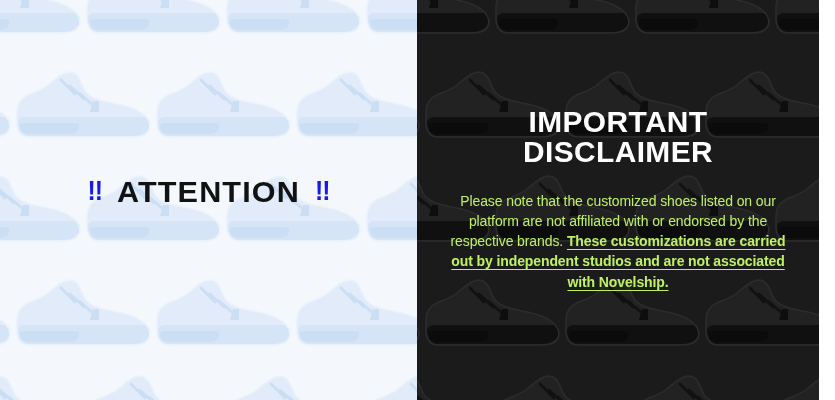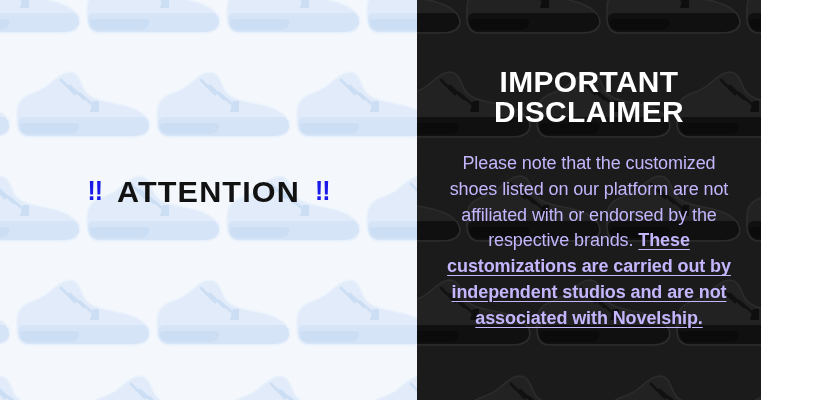--- a/index.html
+++ b/index.html
@@ -27,21 +27,21 @@
   .panel {
     position: relative;
     height: 400px;
     overflow: hidden;
     display: flex;
     align-items: center;
     justify-content: center;
   }
 
   .panel-left  { width: 417px; background: #f4f8fd; }
-  .panel-right { width: 344px; background: #1b1b1b; }
+  .panel-right { width: 402px; background: #1b1b1b; }
 
   
   .pattern {
     position: absolute;
     inset: 0;
     pointer-events: none;
   }
   .pattern svg { display:block; width:100%; height:100%; }
 
   
@@ -93,21 +93,21 @@
   .heading-right .hl { display:block; }
 
   
   .body-copy {
     font-family: "Liberation Sans", sans-serif;
     font-size: 13.4px;
     line-height: 1.42;
     letter-spacing: -0.1px;
   }
   .body-left  { color: #1d1d1f; }
-  .body-right { color: #c4b5fd; font-size: 18px; line-height: 1.44; margin-top: 23px; }
+  .body-right { color: #bef264; font-size: 14px; line-height: 1.44; margin-top: 23px; }
 
   .stress {
     font-weight: 700;
     text-decoration: underline;
     text-underline-offset: 2.5px;
     text-decoration-thickness: 1.4px;
   }
 </style>
 </head>
 <body>

